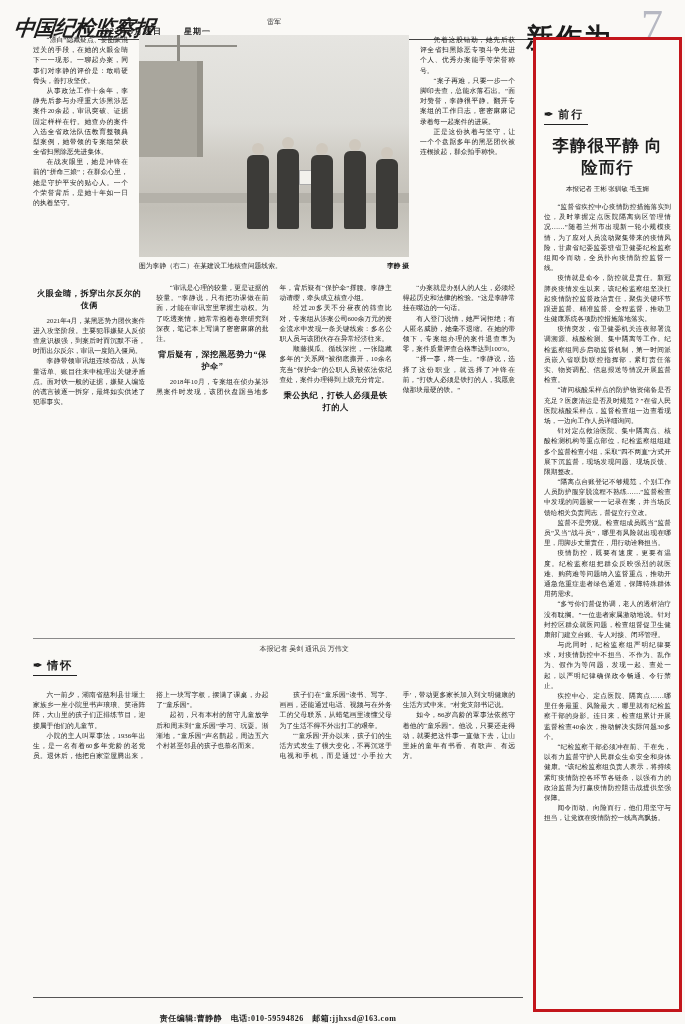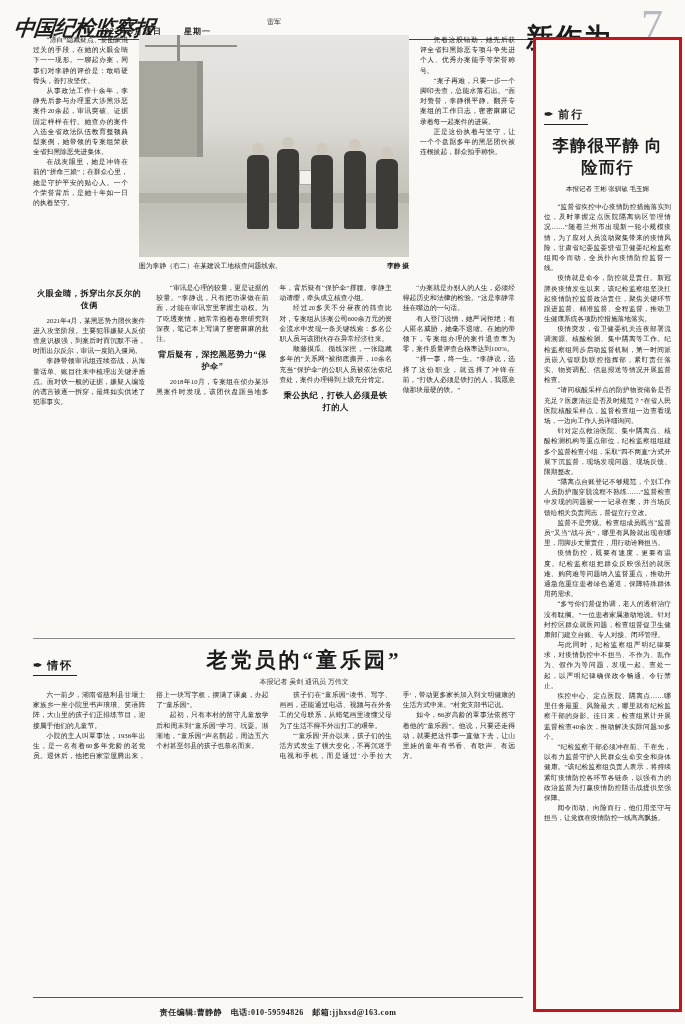--- a/index.html
+++ b/index.html
@@ -61,21 +61,21 @@
   
   .sidebar{position:absolute;left:533px;top:37px;width:149px;height:975px;box-sizing:border-box;
            border:3px solid #c3161c;background:#fbfaf7;padding:64px 8px 6px 8px;overflow:hidden;}
   .sb-tag{margin-bottom:6px;}
   .sb-title{font-size:16.5px;font-weight:900;letter-spacing:1px;text-align:center;margin:4px 0 6px 0;}
   .sb-byline{font-size:6.5px;text-align:center;margin-bottom:8px;}
   .sb-body{font-size:6.7px;line-height:1.52;text-align:justify;height:830px;overflow:hidden;}
 
   
   .footer{position:absolute;left:33px;top:997px;width:490px;border-top:1px solid #555;
-          padding-top:9px;text-align:center;font-size:8px;font-weight:bold;letter-spacing:.5px;}
+          padding-top:15px;text-align:center;font-size:8px;font-weight:bold;letter-spacing:.5px;}
 </style>
 </head>
 <body>
 
 <div class="page">
 
   <div class="masthead">中国纪检监察报</div>
   <div class="dateline">
     <span>2022年5月30日</span>
     <span style="margin-left:19px;">星期一</span>
@@ -136,21 +136,20 @@
         <p class="para">“择一事，终一生。”李静说，选择了这份职业，就选择了冲锋在前，“打铁人必须是铁打的人，我愿意做那块最硬的铁。”</p>
       </div>
 
     <div class="bottom-article">
       <div class="ba-header">
         <div class="tag ba-tag">
           <span class="nib">✒</span>
           <span>情怀</span>
         </div>
         <div class="ba-head-center">
-          <div class="ba-title">老党员的“童乐园”</div>
           <div class="ba-byline">本报记者 吴剑 通讯员 万伟文</div>
         </div>
       </div>
       <div class="ba-cols">
           <p class="para">六一前夕，湖南省慈利县甘堰土家族乡一座小院里书声琅琅、笑语阵阵，大山里的孩子们正排练节目，迎接属于他们的儿童节。</p>
           <p class="para">小院的主人叫覃事法，1936年出生，是一名有着60多年党龄的老党员。退休后，他把自家堂屋腾出来，搭上一块写字板，摆满了课桌，办起了“童乐园”。</p>
           <p class="para">起初，只有本村的留守儿童放学后和周末到“童乐园”学习、玩耍。渐渐地，“童乐园”声名鹊起，周边五六个村甚至邻县的孩子也慕名而来。</p>
           <p class="para">孩子们在“童乐园”读书、写字、画画，还能通过电话、视频与在外务工的父母联系，从蜡笔画里读懂父母为了生活不得不外出打工的艰辛。</p>
           <p class="para">“‘童乐园’开办以来，孩子们的生活方式发生了很大变化，不再沉迷于电视和手机，而是通过‘小手拉大手’，带动更多家长加入到文明健康的生活方式中来。”村党支部书记说。</p>
           <p class="para">如今，86岁高龄的覃事法依然守着他的“童乐园”。他说，只要还走得动，就要把这件事一直做下去，让山里娃的童年有书香、有歌声、有远方。</p>

